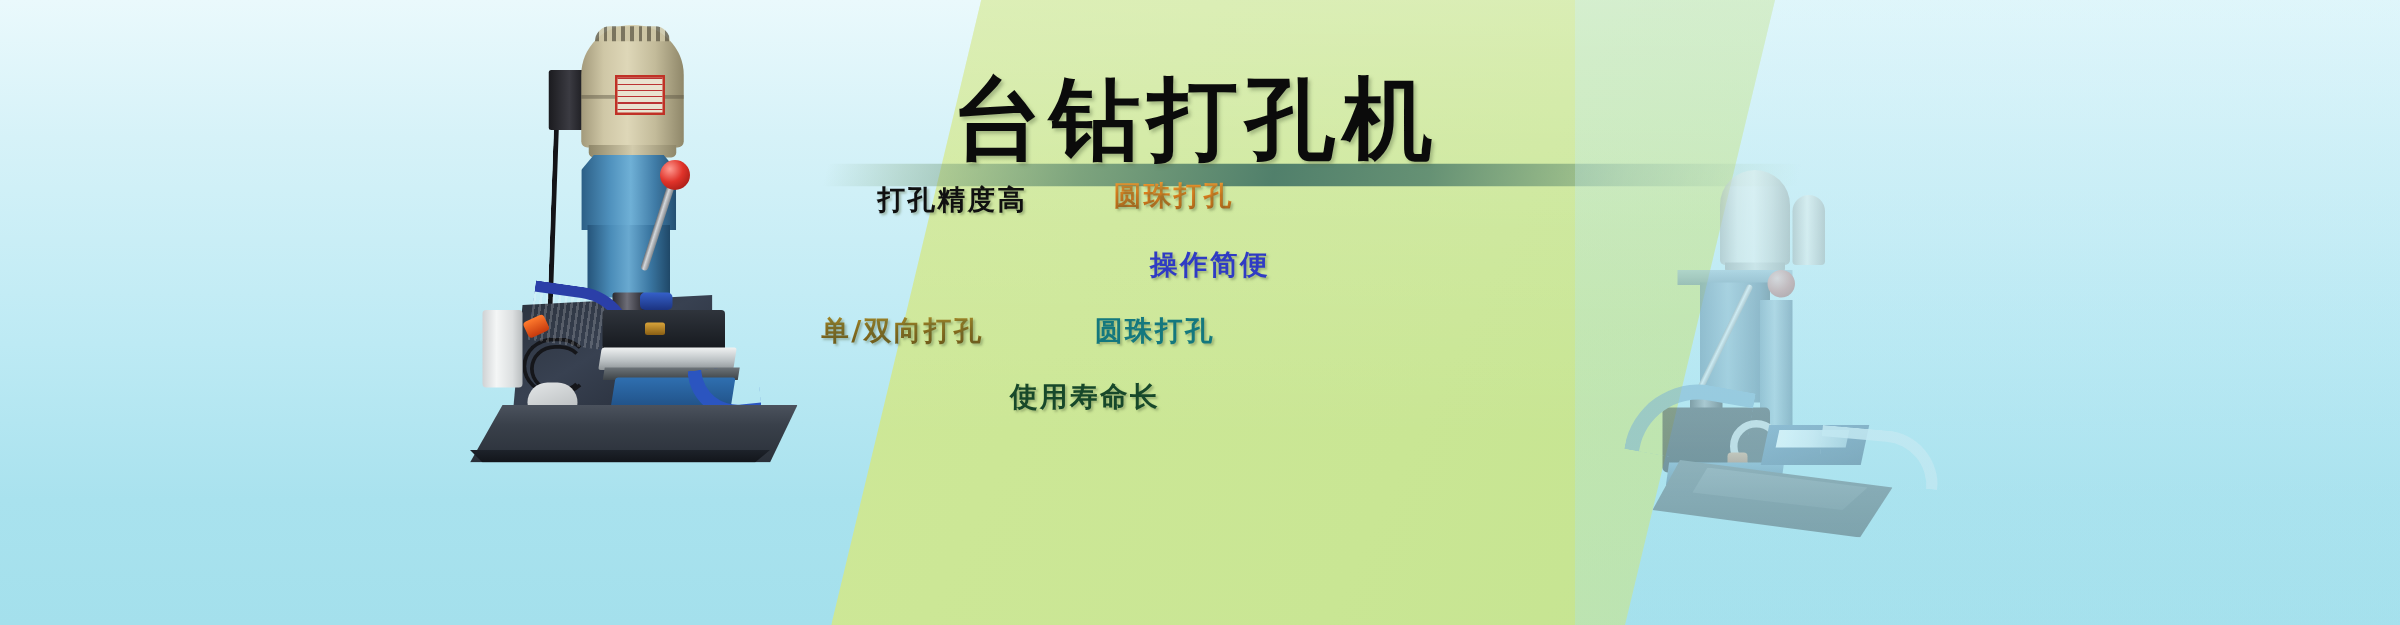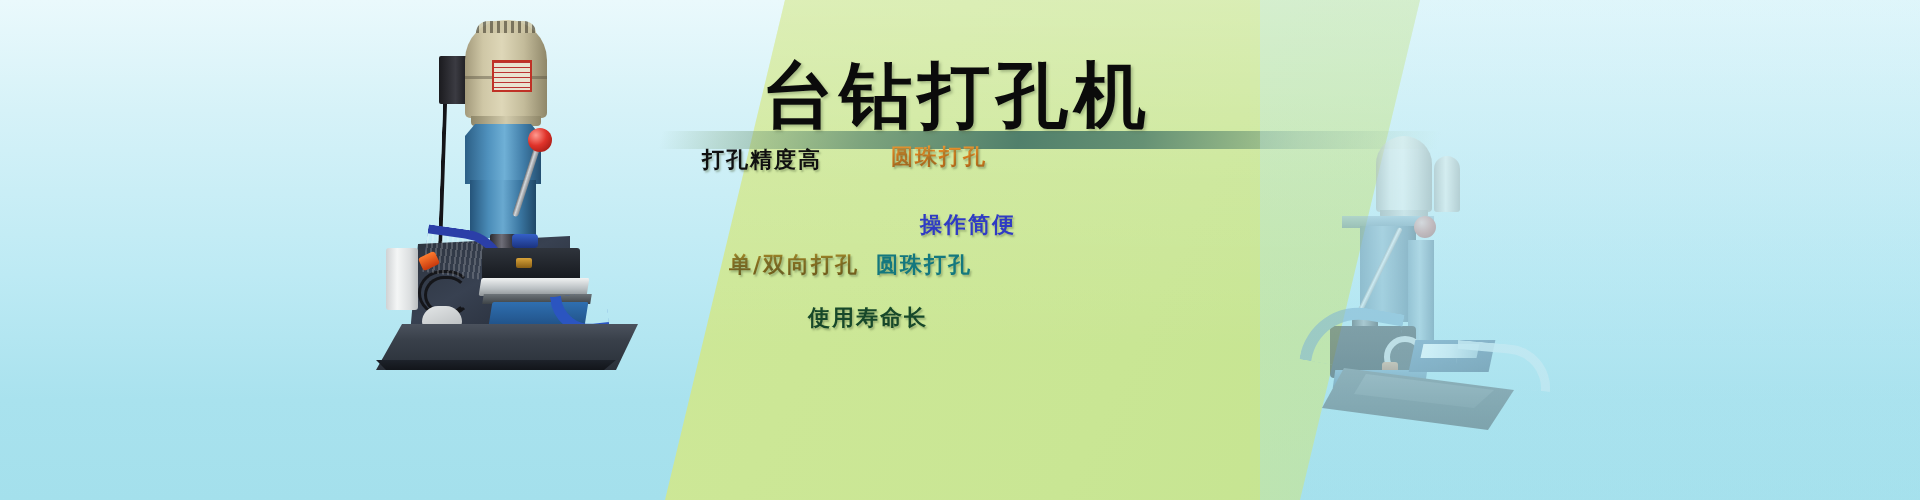--- a/index.html
+++ b/index.html
@@ -67,22 +67,22 @@
     font-size:22px; letter-spacing:2px;
     z-index:6;
   }
   .feat.shadow { text-shadow:1.5px 1.5px 2px rgba(80,100,60,.40); }
 
   #f-accuracy { left:702px;  top:145px; color:#101010; }
   #f-range    { left:891px;  top:142px;
                 background:linear-gradient(180deg,#f0a23a 0%,#e07f1b 42%,#b06316 100%);
                 -webkit-background-clip:text; background-clip:text; color:transparent; }
   #f-speed    { left:779px;  top:198px; color:#252a6e; }
-  #f-easy     { left:920px;  top:210px; color:#2f3bc4; }
-  #f-dir      { left:729px;  top:250px;
+  #f-easy     { left:920px;  top:197px; color:#2f3bc4; }
+  #f-dir      { left:657px;  top:250px;
                 background:linear-gradient(180deg,#a98f2c 0%,#8a6e1d 45%,#6d5516 100%);
                 -webkit-background-clip:text; background-clip:text; color:transparent; }
   #f-bead     { left:876px;  top:250px; color:#14787e; }
   #f-life     { left:808px;  top:303px; color:#17482a; }
 
   
   #machine-left { position:absolute; left:340px; top:8px; width:340px; height:370px; z-index:5; }
 
   
   #lm-motor {

